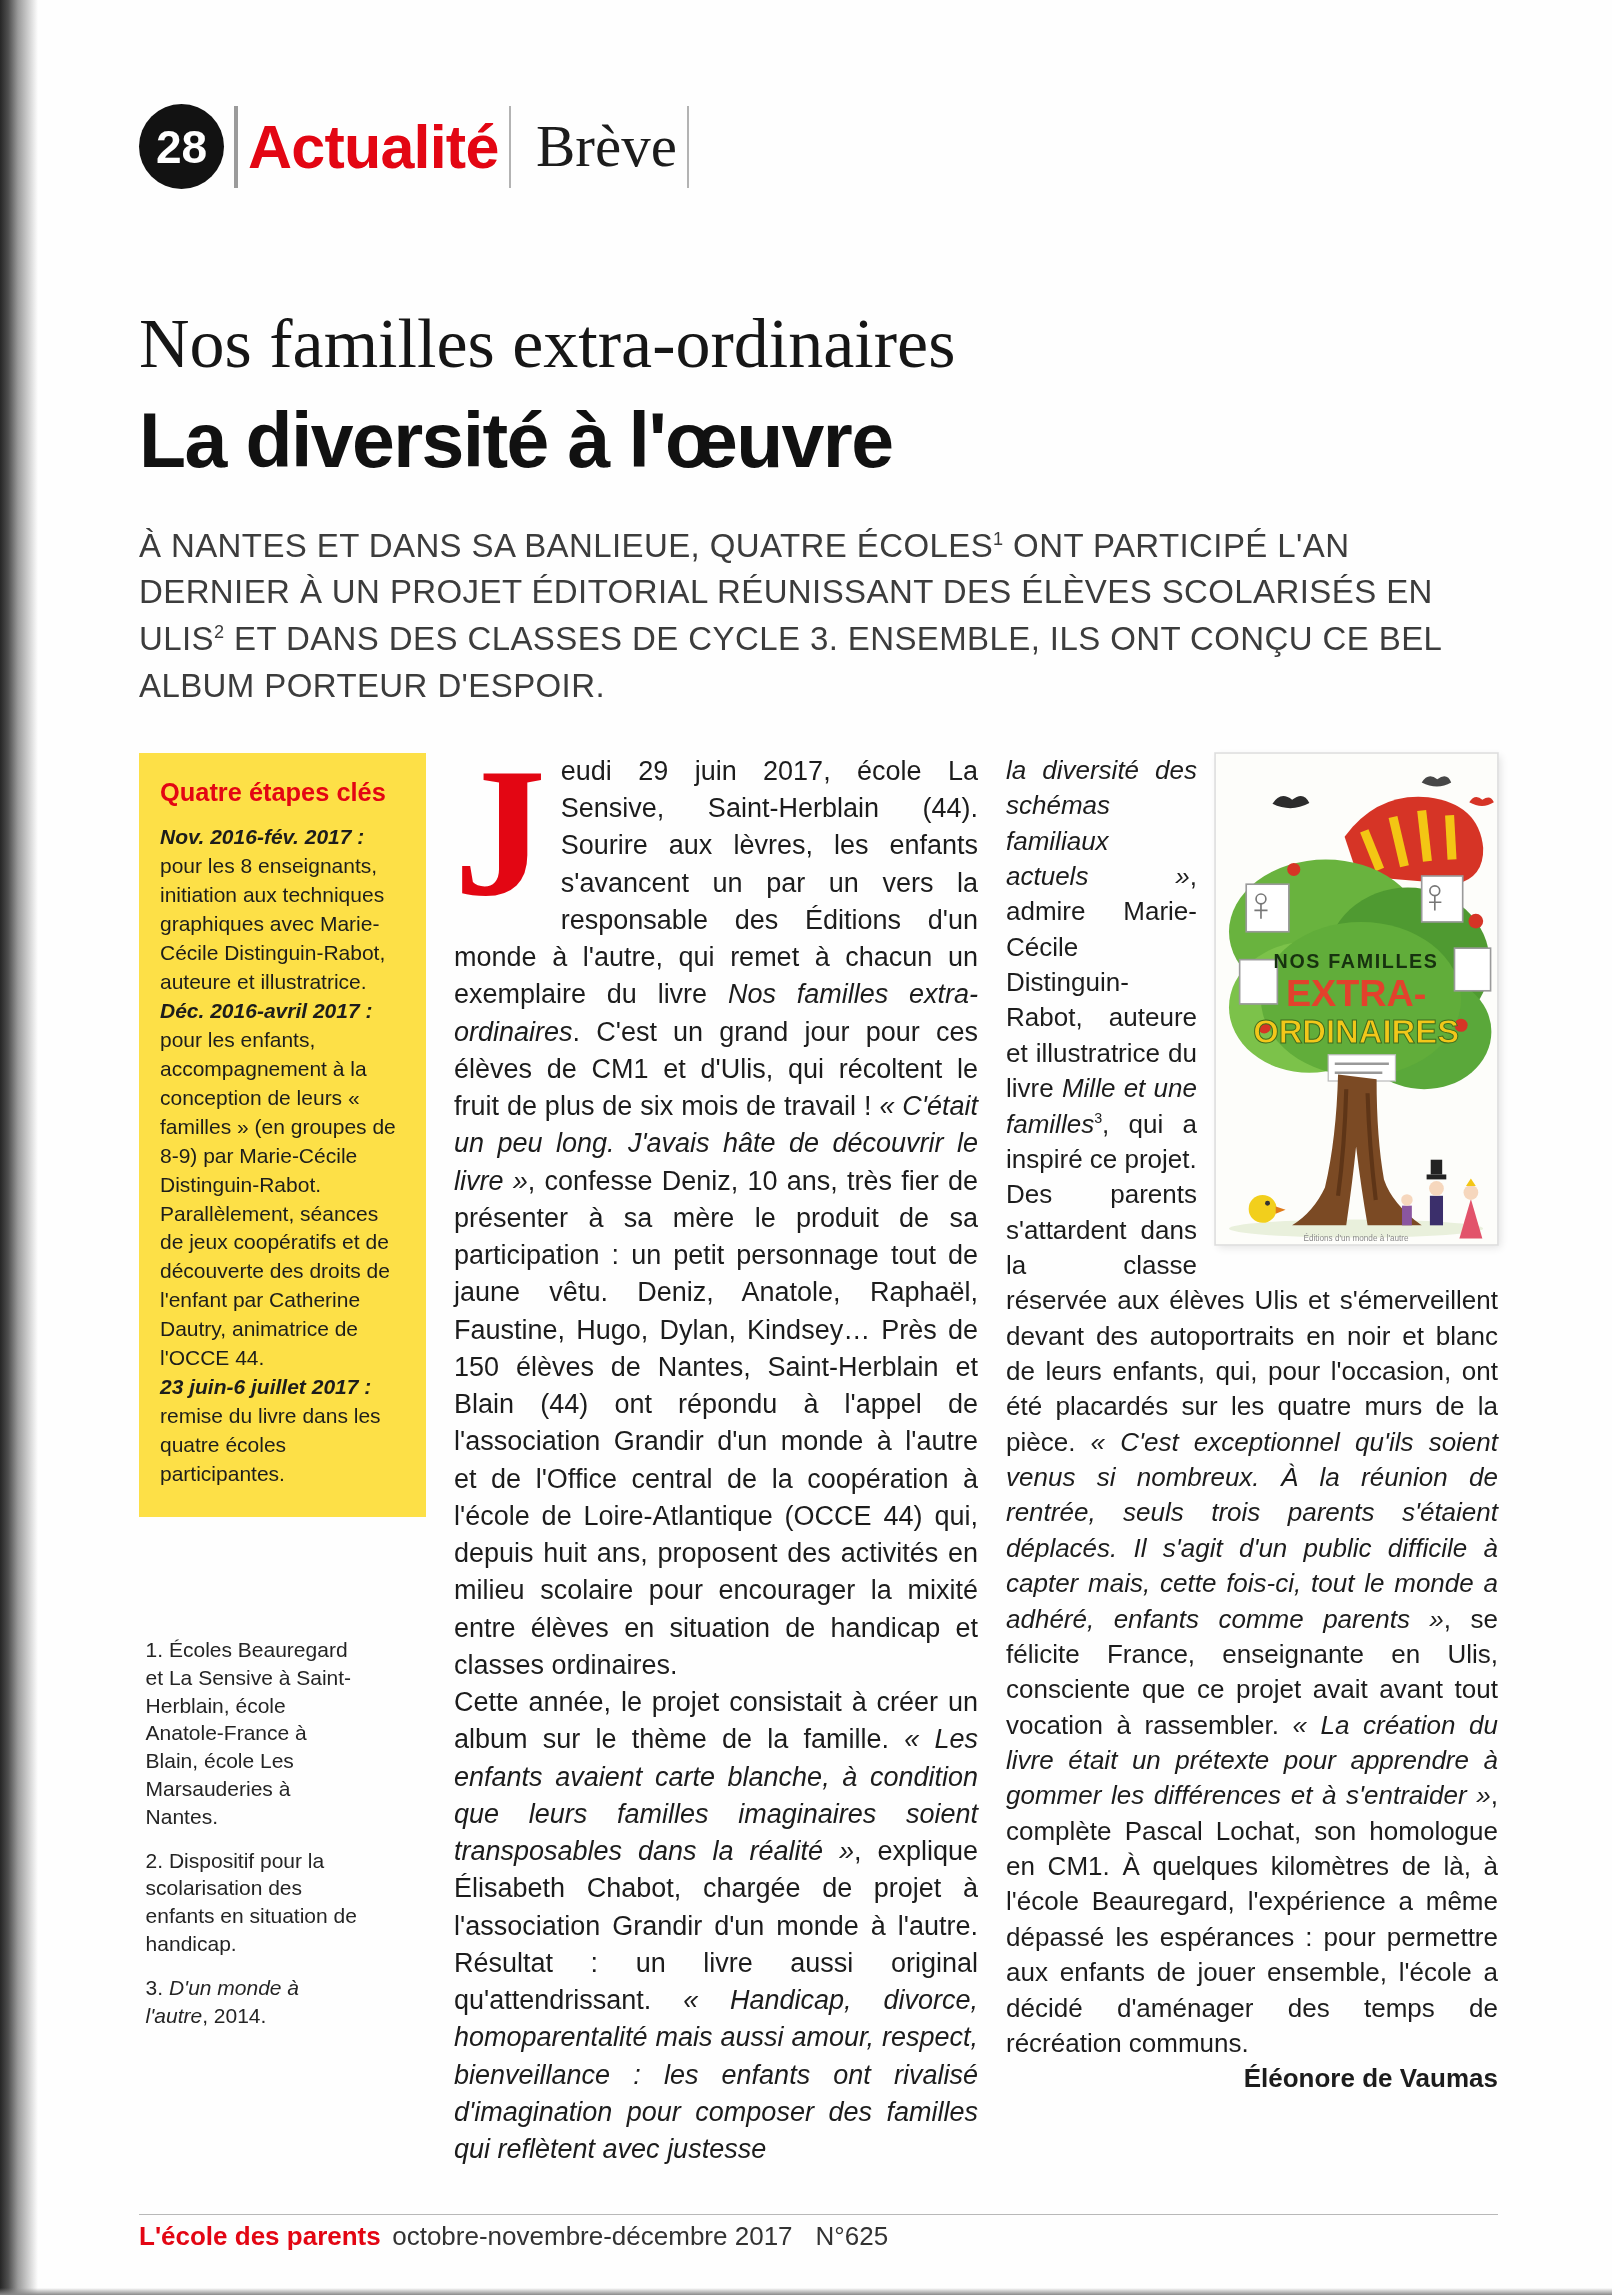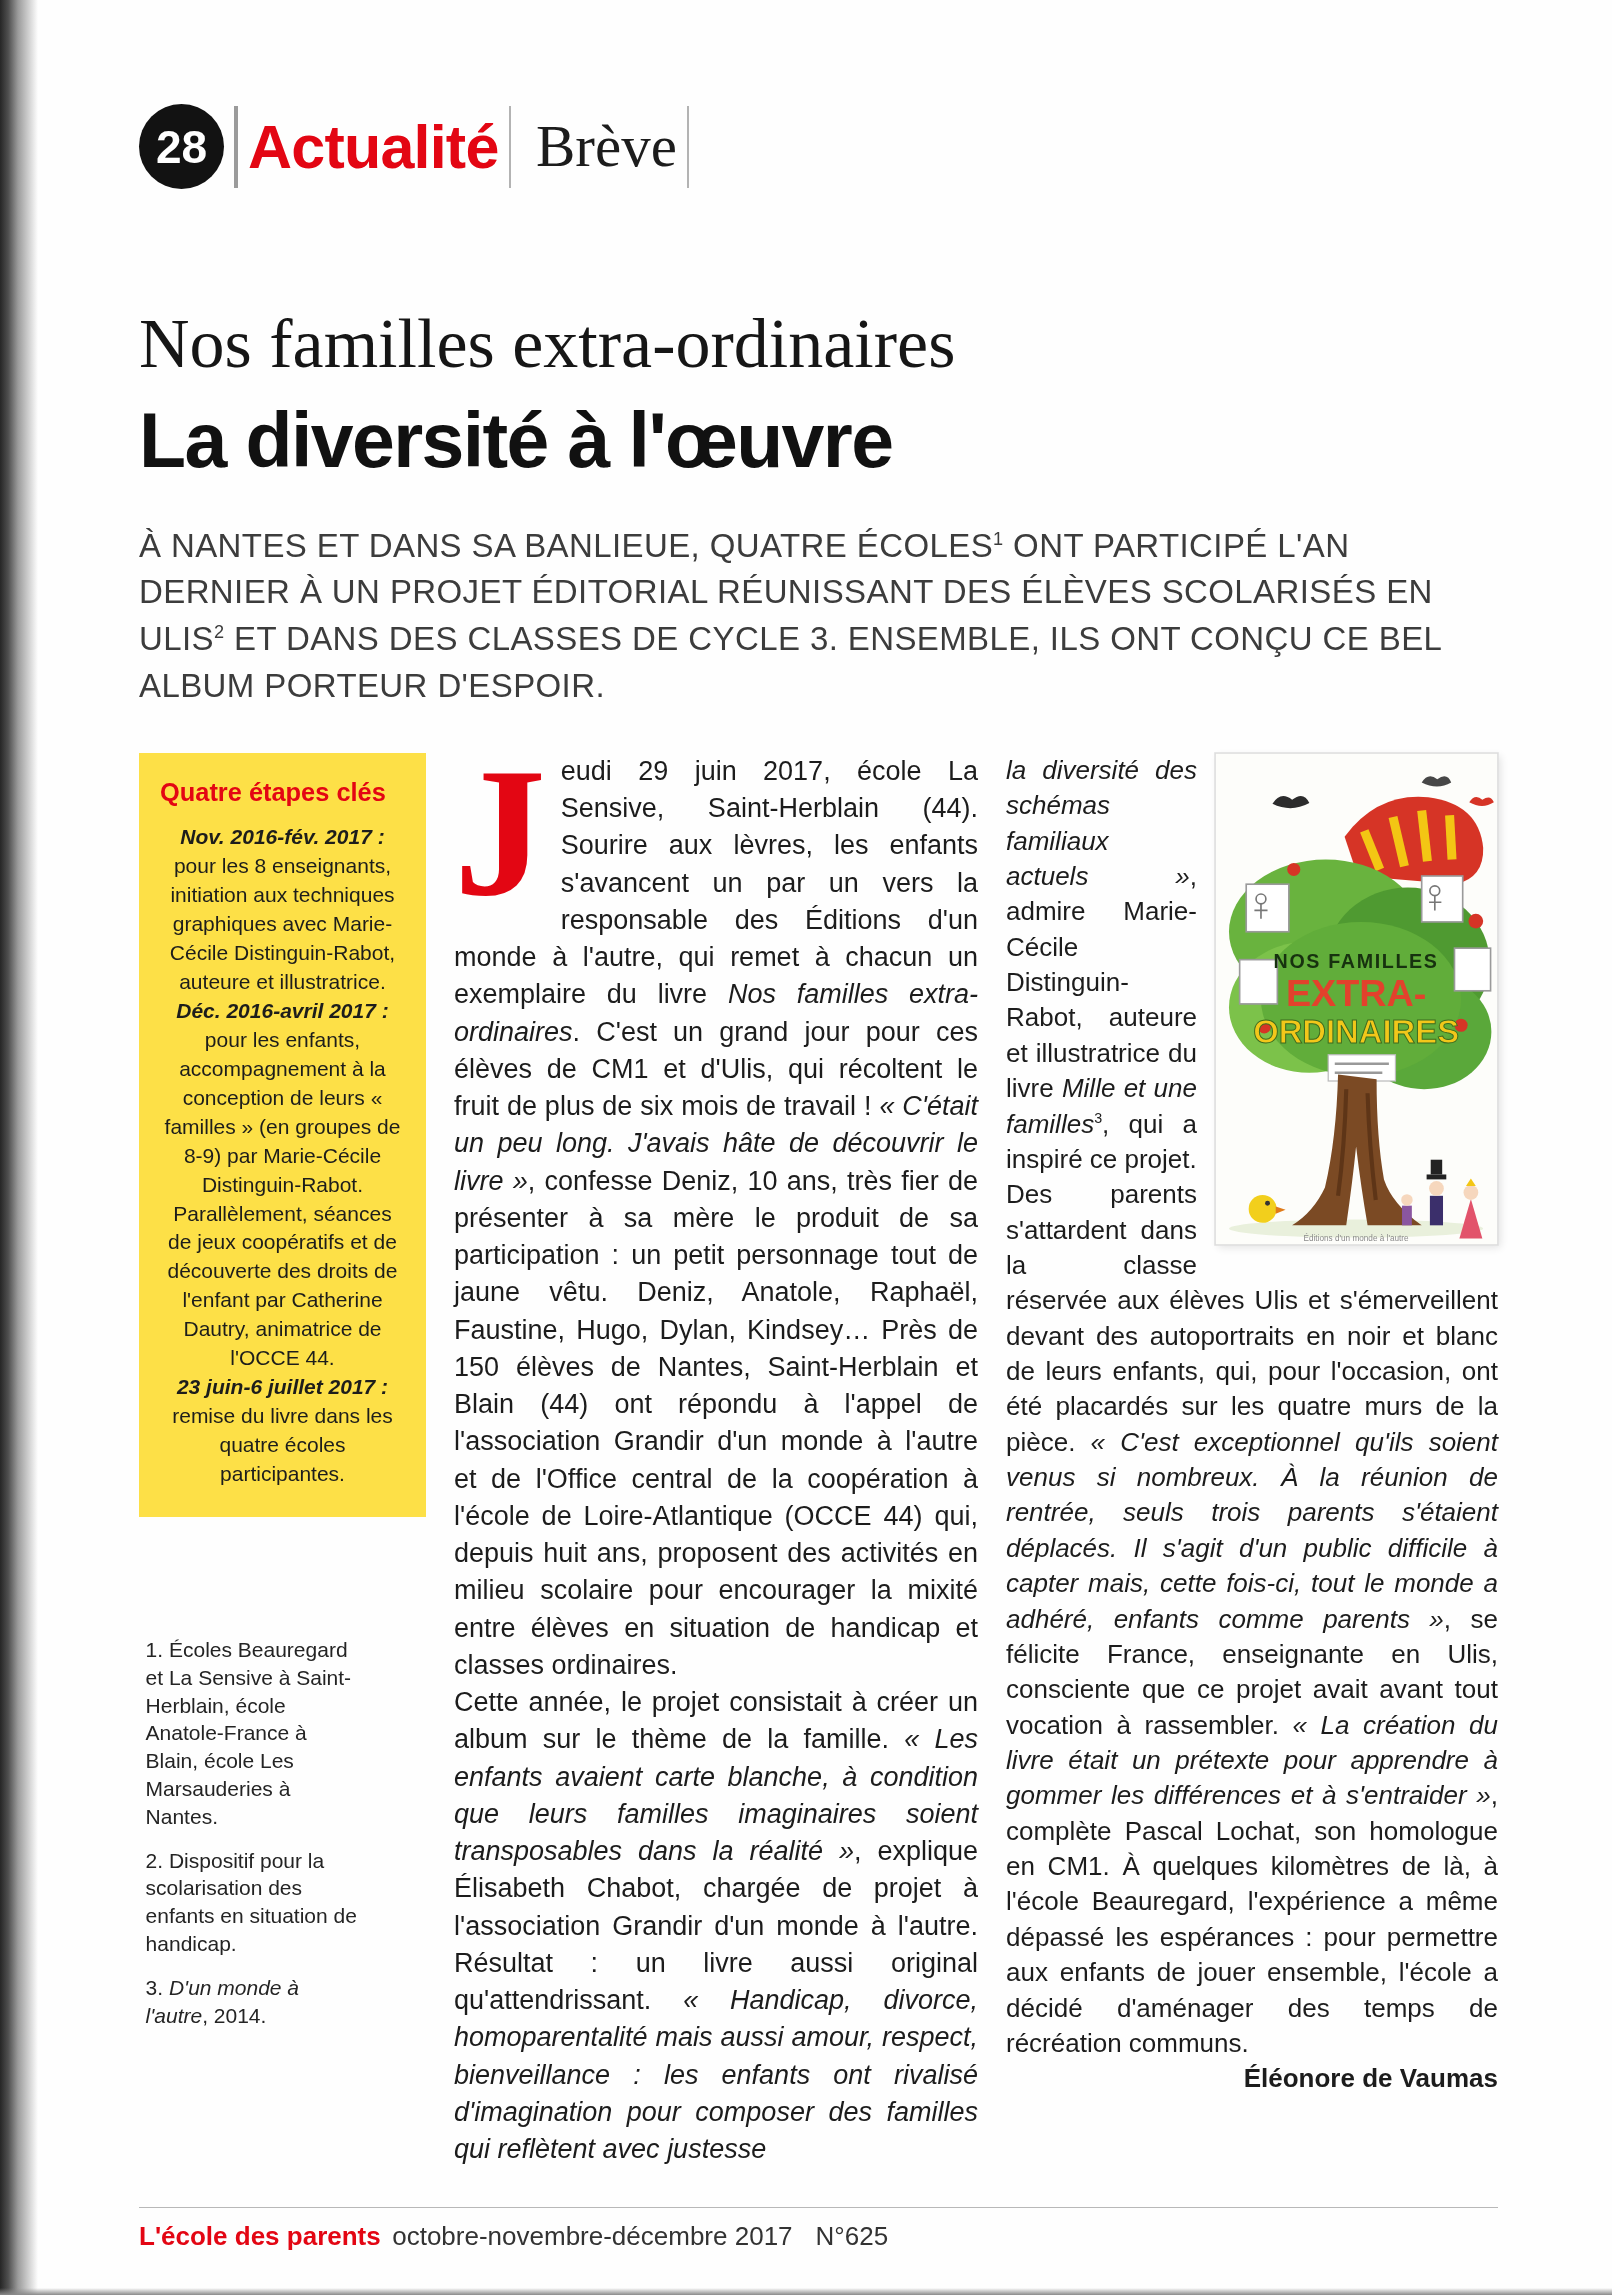--- a/index.html
+++ b/index.html
@@ -53,21 +53,21 @@
 
   
   .columns{ margin-top:43px; display:flex; gap:28px; align-items:flex-start; }
   .col1{ width:287px; flex:0 0 auto; }
   .col2{ width:524px; flex:0 0 auto; }
   .col3{ width:492px; flex:0 0 auto; }
 
   
   .sidebar-box{ background:#fde047; padding:24.6px 21px 28px 21px; }
   .sidebar-title{ color:#e30613; font-size:25.4px; font-weight:700; margin-bottom:16.4px; }
-  .sidebar-para{ font-size:21px; line-height:1.38; color:#1d1d1b; text-align:center; }
+  .sidebar-para{ font-size:21px; line-height:1.38; color:#1d1d1b; text-align:left; }
   .footnotes{ margin-top:119px; width:223px; padding-left:6.6px; }
   .footnote{ font-size:21px; line-height:1.32; color:#242424; margin-bottom:16.4px; }
 
   
   .body-para{ font-size:27px; line-height:1.38; text-align:justify; color:#1c1c1c; }
   .col3 .body-para{ font-size:26px; line-height:1.36; }
   .dropcap{
     float:left;
     font-family:"Liberation Serif", serif; font-weight:700;
     font-size:184px; line-height:0.78;
@@ -93,21 +93,21 @@
     margin-top:28px; padding-top:21px;
     border-top:0.8px solid #d5d5d5;
     font-size:28px; font-weight:700; color:#161616;
     margin-bottom:13px;
   }
   .byline{ float:right; font-weight:700; font-style:normal; margin-left:16.4px; }
 
   
   .footer{
     position:absolute; left:139px; right:115px; bottom:43px;
-    border-top:1.6px solid #b8b8b8; padding-top:13px;
+    border-top:1.6px solid #b8b8b8; padding-top:6px;
     font-size:26px; color:#333;
     display:flex; gap:11.5px; align-items:baseline;
   }
   .footer-mag{ color:#e30613; font-weight:700; }
   .footer-num{ margin-left:11.5px; }
 </style>
 </head>
 <body>
 
 <div class="scan-edge-left"></div>

